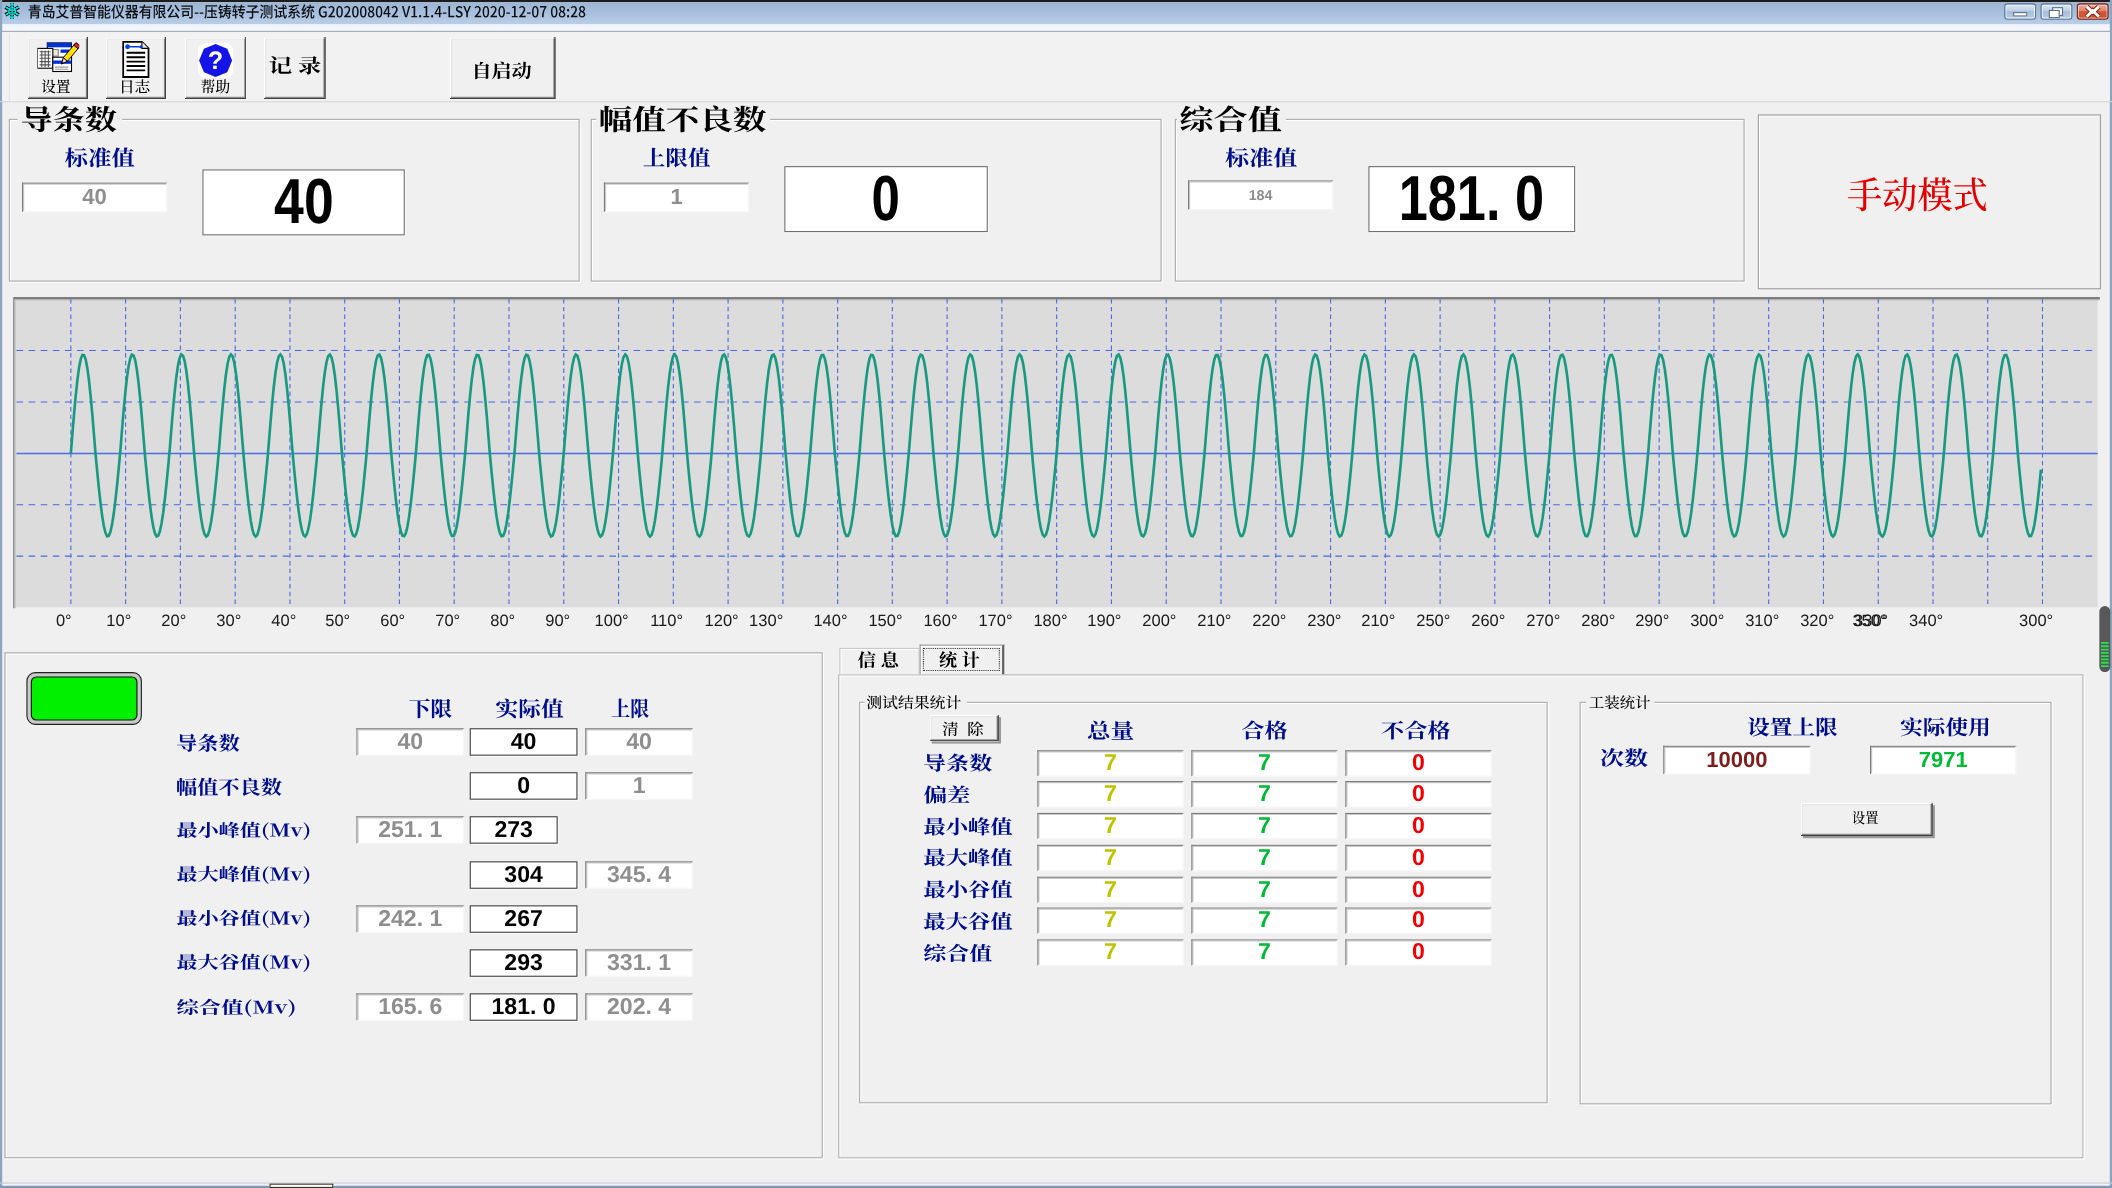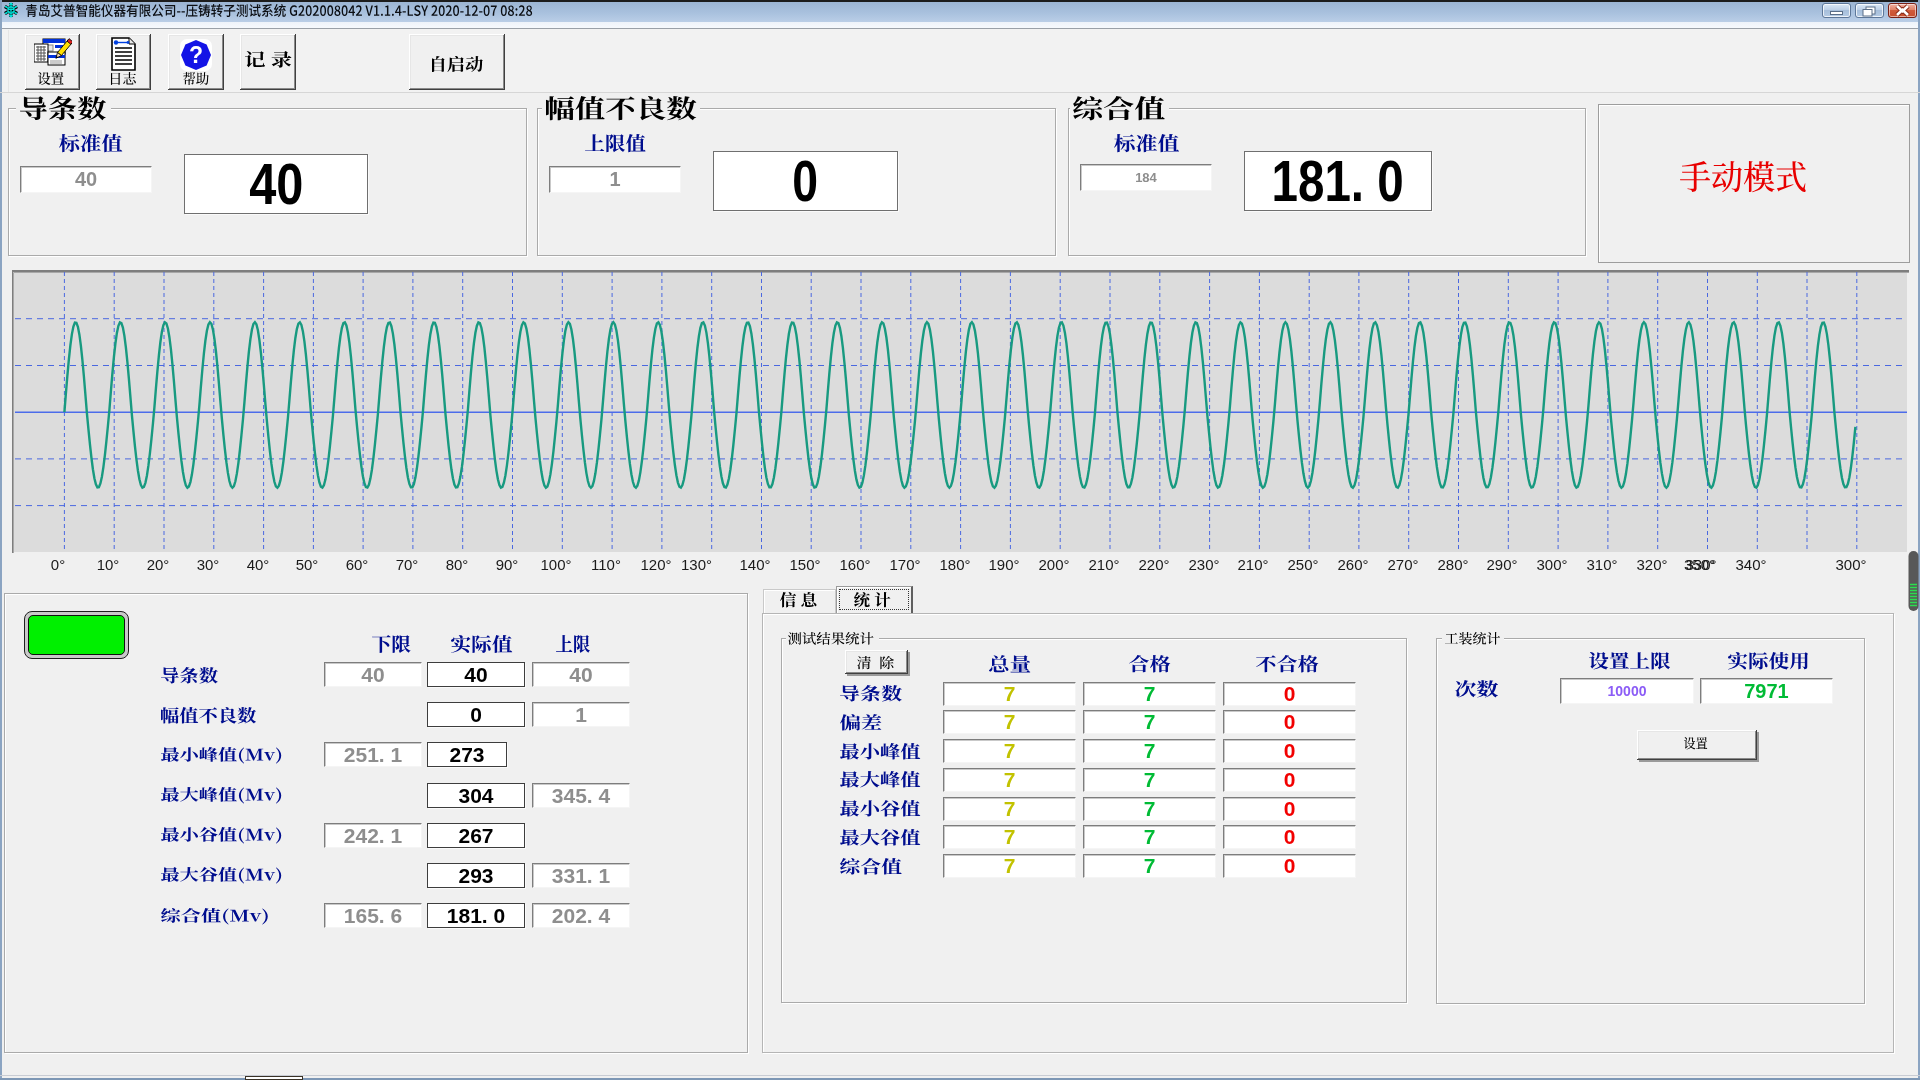--- a/index.html
+++ b/index.html
@@ -193,21 +193,21 @@
 <div class="sunk" style="left:1223px;top:768px;width:133px;height:24px;font-size:21px;line-height:22px;color:#f20000">0</div>
 <div class="sunk" style="left:943px;top:797px;width:133px;height:24px;font-size:21px;line-height:22px;color:#c2c200">7</div>
 <div class="sunk" style="left:1083px;top:797px;width:133px;height:24px;font-size:21px;line-height:22px;color:#00bb35">7</div>
 <div class="sunk" style="left:1223px;top:797px;width:133px;height:24px;font-size:21px;line-height:22px;color:#f20000">0</div>
 <div class="sunk" style="left:943px;top:825px;width:133px;height:24px;font-size:21px;line-height:22px;color:#c2c200">7</div>
 <div class="sunk" style="left:1083px;top:825px;width:133px;height:24px;font-size:21px;line-height:22px;color:#00bb35">7</div>
 <div class="sunk" style="left:1223px;top:825px;width:133px;height:24px;font-size:21px;line-height:22px;color:#f20000">0</div>
 <div class="sunk" style="left:943px;top:854px;width:133px;height:24px;font-size:21px;line-height:22px;color:#c2c200">7</div>
 <div class="sunk" style="left:1083px;top:854px;width:133px;height:24px;font-size:21px;line-height:22px;color:#00bb35">7</div>
 <div class="sunk" style="left:1223px;top:854px;width:133px;height:24px;font-size:21px;line-height:22px;color:#f20000">0</div>
-<div class="sunk" style="left:1560px;top:678px;width:134px;height:26px;font-size:14px;line-height:24px;color:#8b5cf6">10000</div>
+<div class="sunk" style="left:1512px;top:678px;width:134px;height:26px;font-size:20px;line-height:24px;color:#7f1d1d">10000</div>
 <div class="sunk" style="left:1700px;top:678px;width:133px;height:26px;font-size:20px;line-height:24px;color:#00bb35">7971</div>
 <div class="abs raised" style="left:1637px;top:730px;width:120px;height:30px;box-shadow:inset -1px -1px 0 #404040,inset 1px 1px 0 #fff,inset -2px -2px 0 #8a8a8a,inset 2px 2px 0 #e6e6e6,2px 2px 0 #9a9a9a"></div>
 <div class="abs" style="left:0;top:1075px;width:1920px;height:1px;background:#c8ccd4"></div>
 <div class="abs" style="left:245px;top:1076px;width:58px;height:4px;background:#fff;border:1px solid #3a3226"></div>
 <div class="abs" style="left:16px;top:100px;width:95px;height:16px;background:#f0f0f0"></div>
 <div class="abs" style="left:542px;top:100px;width:158px;height:16px;background:#f0f0f0"></div>
 <div class="abs" style="left:1070px;top:100px;width:99px;height:16px;background:#f0f0f0"></div>
 <svg style="position:absolute;left:26px;top:4.2px;overflow:visible;" width="505" height="13">
     <path transform="translate(-0.73,11.79) scale(0.0126,0.0139)" d="M718 -326V-266H287V-326ZM193 -396V86H287V-76H718V-13C718 2 713 6 696 7C680 7 617 7 562 5C573 27 587 59 591 82C673 82 730 81 766 70C802 57 814 35 814 -12V-396ZM287 -202H718V-141H287ZM449 -844V-784H121V-712H449V-654H157V-585H449V-523H58V-451H942V-523H545V-585H847V-654H545V-712H890V-784H545V-844Z M1318 -578C1389 -549 1482 -503 1527 -471L1578 -538C1529 -570 1435 -613 1365 -638ZM1752 -755H1501C1516 -780 1531 -809 1544 -837L1432 -848C1426 -821 1415 -786 1402 -755H1174V-326H1832C1821 -121 1807 -37 1786 -16C1776 -5 1766 -3 1748 -3L1682 -4V-253H1596V-84H1431V-292H1344V-84H1188V-251H1102V-5H1596V23H1646C1652 42 1657 62 1658 78C1710 80 1760 80 1789 77C1822 74 1845 66 1866 41C1898 5 1913 -98 1927 -370C1929 -383 1929 -410 1929 -410H1266V-670H1720C1712 -584 1703 -548 1692 -535C1685 -527 1676 -526 1664 -526C1651 -526 1623 -527 1590 -530C1603 -507 1612 -472 1614 -446C1652 -445 1688 -445 1708 -448C1733 -451 1750 -458 1766 -476C1790 -501 1801 -569 1812 -721C1813 -732 1814 -755 1814 -755Z M2295 -498 2210 -474C2259 -334 2327 -221 2420 -134C2318 -73 2191 -34 2039 -8C2056 15 2082 59 2091 82C2252 48 2386 -1 2497 -72C2602 1 2733 50 2897 77C2910 51 2935 10 2955 -11C2803 -32 2679 -73 2579 -133C2678 -219 2752 -331 2803 -479L2703 -504C2662 -368 2594 -266 2500 -189C2405 -268 2338 -371 2295 -498ZM2619 -844V-740H2377V-844H2284V-740H2062V-649H2284V-527H2377V-649H2619V-527H2713V-649H2940V-740H2713V-844Z M3144 -615C3175 -570 3204 -509 3215 -468L3297 -501C3285 -542 3255 -601 3221 -644ZM3767 -646C3750 -600 3718 -535 3693 -493L3767 -469C3793 -508 3825 -565 3853 -620ZM3679 -847C3663 -811 3634 -762 3610 -726H3337L3380 -744C3368 -775 3340 -816 3310 -847L3227 -816C3250 -790 3273 -754 3286 -726H3103V-648H3354V-466H3048V-388H3954V-466H3641V-648H3904V-726H3713C3732 -754 3753 -786 3772 -819ZM3443 -648H3551V-466H3443ZM3272 -108H3728V-24H3272ZM3272 -179V-261H3728V-179ZM3180 -335V83H3272V51H3728V80H3825V-335Z M4629 -682H4812V-488H4629ZM4541 -766V-403H4906V-766ZM4280 -109H4723V-28H4280ZM4280 -180V-258H4723V-180ZM4187 -334V84H4280V48H4723V82H4820V-334ZM4247 -690V-638L4246 -607H4119C4140 -630 4160 -659 4178 -690ZM4154 -849C4133 -774 4094 -699 4042 -650C4062 -640 4097 -620 4114 -607H4046V-532H4229C4205 -476 4153 -417 4036 -371C4057 -356 4084 -327 4096 -307C4195 -352 4254 -406 4289 -461C4338 -428 4403 -380 4433 -356L4499 -418C4471 -437 4359 -503 4319 -523L4322 -532H4502V-607H4336L4337 -636V-690H4477V-765H4215C4224 -786 4232 -809 4239 -831Z M5369 -407V-335H5184V-407ZM5096 -486V83H5184V-114H5369V-19C5369 -7 5365 -3 5353 -3C5339 -2 5298 -2 5255 -4C5268 20 5282 57 5287 82C5348 82 5393 80 5423 66C5454 52 5462 27 5462 -18V-486ZM5184 -263H5369V-187H5184ZM5853 -774C5800 -745 5720 -711 5642 -683V-842H5549V-523C5549 -429 5575 -401 5681 -401C5702 -401 5815 -401 5838 -401C5923 -401 5949 -435 5960 -560C5934 -566 5895 -580 5877 -595C5872 -501 5865 -485 5829 -485C5804 -485 5711 -485 5692 -485C5649 -485 5642 -490 5642 -524V-607C5735 -634 5837 -668 5915 -705ZM5863 -327C5810 -292 5726 -255 5643 -225V-375H5550V-47C5550 48 5577 76 5683 76C5705 76 5820 76 5843 76C5932 76 5958 39 5969 -99C5943 -105 5905 -119 5885 -134C5881 -26 5874 -7 5835 -7C5809 -7 5714 -7 5695 -7C5652 -7 5643 -13 5643 -47V-147C5741 -176 5848 -213 5926 -257ZM5085 -546C5108 -555 5145 -561 5405 -581C5414 -562 5421 -545 5426 -529L5510 -565C5491 -626 5437 -716 5387 -784L5308 -753C5329 -722 5351 -687 5370 -652L5182 -640C5224 -692 5267 -756 5299 -819L5199 -847C5169 -771 5117 -695 5101 -675C5084 -653 5069 -639 5053 -635C5064 -610 5080 -565 5085 -546Z M6537 -786C6580 -722 6625 -636 6643 -583L6723 -627C6704 -680 6656 -762 6613 -824ZM6828 -785C6795 -581 6742 -399 6636 -254C6540 -391 6484 -567 6450 -771L6360 -757C6401 -522 6463 -326 6569 -176C6494 -99 6398 -35 6273 12C6292 31 6318 64 6330 85C6453 36 6549 -28 6627 -104C6700 -24 6791 40 6904 86C6919 61 6949 23 6972 4C6858 -37 6767 -100 6694 -180C6819 -339 6881 -540 6922 -769ZM6256 -840C6202 -692 6112 -546 6016 -451C6033 -429 6059 -378 6068 -355C6098 -386 6127 -421 6155 -460V83H6245V-601C6283 -669 6318 -741 6345 -813Z M7210 -721H7354V-602H7210ZM7634 -721H7788V-602H7634ZM7610 -483C7648 -469 7693 -446 7726 -425H7466C7486 -454 7503 -484 7518 -514L7444 -527V-801H7125V-521H7418C7403 -489 7383 -457 7357 -425H7049V-341H7274C7210 -287 7128 -239 7026 -201C7044 -185 7068 -150 7077 -128L7125 -149V84H7212V57H7353V78H7444V-228H7267C7318 -263 7361 -301 7399 -341H7578C7616 -300 7661 -261 7711 -228H7549V84H7636V57H7788V78H7880V-143L7918 -130C7931 -154 7957 -189 7978 -206C7875 -232 7770 -281 7696 -341H7952V-425H7778L7807 -455C7779 -477 7730 -503 7685 -521H7879V-801H7547V-521H7649ZM7212 -25V-146H7353V-25ZM7636 -25V-146H7788V-25Z M8379 -845C8368 -803 8354 -760 8337 -718H8060V-629H8298C8235 -504 8147 -389 8033 -312C8052 -295 8081 -261 8095 -240C8152 -280 8202 -327 8247 -380V83H8340V-112H8735V-27C8735 -12 8729 -7 8712 -7C8695 -6 8634 -6 8575 -9C8587 17 8601 57 8604 83C8689 83 8745 82 8781 68C8817 53 8827 25 8827 -25V-530H8351C8370 -562 8387 -595 8402 -629H8943V-718H8440C8453 -753 8465 -787 8476 -822ZM8340 -280H8735V-192H8340ZM8340 -360V-446H8735V-360Z M9085 -804V82H9168V-719H9293C9274 -653 9249 -568 9224 -501C9289 -425 9304 -358 9304 -306C9304 -276 9299 -250 9285 -240C9277 -235 9267 -232 9256 -232C9242 -230 9224 -231 9204 -233C9218 -209 9226 -173 9226 -151C9249 -150 9273 -150 9292 -152C9313 -155 9332 -162 9346 -172C9376 -194 9389 -237 9389 -296C9389 -357 9373 -429 9306 -511C9338 -589 9372 -689 9400 -772L9338 -807L9324 -804ZM9797 -540V-435H9534V-540ZM9797 -618H9534V-719H9797ZM9441 85C9462 71 9497 59 9699 5C9696 -15 9694 -54 9695 -80L9534 -43V-353H9615C9664 -154 9752 0 9906 78C9920 53 9949 15 9970 -3C9895 -35 9835 -86 9789 -152C9839 -183 9899 -225 9948 -264L9886 -330C9851 -296 9796 -253 9748 -220C9727 -261 9710 -306 9696 -353H9888V-802H9441V-69C9441 -25 9418 -1 9400 9C9414 27 9434 64 9441 85Z M10312 -818C10255 -670 10156 -528 10046 -441C10070 -425 10114 -392 10134 -373C10242 -472 10349 -626 10415 -789ZM10677 -825 10584 -788C10660 -639 10785 -473 10888 -374C10907 -399 10942 -435 10967 -455C10865 -539 10741 -693 10677 -825ZM10157 25C10199 9 10260 5 10769 -33C10795 9 10818 48 10834 81L10928 29C10879 -63 10780 -204 10693 -313L10604 -272C10639 -227 10677 -174 10712 -121L10286 -95C10382 -208 10479 -351 10557 -498L10453 -543C10376 -375 10253 -201 10212 -156C10175 -110 10149 -82 10120 -75C10134 -47 10152 5 10157 25Z M11092 -601V-518H11690V-601ZM11084 -782V-691H11799V-46C11799 -28 11793 -22 11774 -22C11754 -21 11686 -21 11622 -24C11636 4 11651 51 11654 79C11744 80 11808 78 11846 61C11884 45 11895 14 11895 -45V-782ZM11243 -342H11535V-178H11243ZM11151 -424V-22H11243V-96H11628V-424Z M12047 -240H12311V-325H12047Z M12404 -240H12668V-325H12404Z M13395 -268C13449 -222 13510 -155 13537 -110L13608 -165C13579 -208 13519 -269 13462 -314ZM12824 -797V-472C12824 -321 12818 -112 12741 34C12763 43 12802 70 12819 86C12901 -70 12914 -310 12914 -473V-706H13674V-797ZM13237 -660V-460H12973V-370H13237V-46H12909V45H13667V-46H13333V-370H13623V-460H13333V-660Z M14270 -161C14309 -120 14353 -62 14372 -24L14443 -72C14423 -109 14377 -164 14337 -204ZM14315 -844 14307 -748H14107V-670H14298L14290 -608H14131V-531H14277L14263 -463H14080V-383H14242C14207 -263 14156 -161 14082 -81C14073 -101 14063 -136 14058 -160L13964 -95V-259H14082V-345H13964V-470H14063V-555H13824C13846 -584 13867 -616 13887 -651H14078V-738H13929C13941 -764 13951 -791 13960 -817L13875 -842C13847 -751 13798 -663 13742 -606C13757 -584 13781 -535 13788 -514L13797 -524V-470H13878V-345H13770V-259H13878V-81C13878 -37 13850 -9 13831 3C13846 22 13867 60 13874 82C13890 62 13917 41 14073 -72C14059 -58 14045 -45 14030 -32C14051 -18 14092 16 14107 33C14182 -36 14238 -121 14281 -221H14501V-13C14501 -1 14497 3 14483 3C14469 3 14422 4 14375 2C14387 25 14400 60 14403 84C14472 84 14517 82 14549 70C14581 57 14589 33 14589 -11V-221H14660V-302H14589V-363H14501V-302H14312C14321 -328 14329 -355 14337 -383H14677V-463H14356L14370 -531H14623V-608H14382L14391 -670H14651V-748H14399L14408 -839Z M14791 -322C14800 -331 14833 -337 14866 -337H14949V-205L14749 -175L14768 -83L14949 -117V81H15040V-134L15165 -157L15161 -239L15040 -220V-337H15130V-422H15040V-570H14949V-422H14867C14897 -488 14927 -565 14953 -645H15134V-732H14978C14987 -764 14995 -796 15002 -827L14909 -844C14904 -807 14897 -769 14888 -732H14755V-645H14866C14845 -568 14823 -506 14814 -483C14796 -440 14781 -409 14763 -404C14773 -381 14787 -340 14791 -322ZM15141 -544V-456H15276C15255 -385 15235 -320 15216 -268H15496C15464 -224 15427 -174 15391 -127C15358 -148 15324 -168 15292 -186L15232 -125C15336 -65 15460 28 15521 87L15583 13C15553 -14 15511 -46 15463 -79C15527 -162 15596 -254 15647 -329L15580 -362L15565 -356H15344L15373 -456H15676V-544H15398L15425 -645H15641V-732H15448L15473 -832L15379 -843L15352 -732H15178V-645H15329L15302 -544Z M16169 -547V-404H15762V-309H16169V-36C16169 -18 16163 -13 16141 -12C16119 -11 16044 -11 15967 -14C15983 13 16002 56 16008 83C16102 84 16169 82 16211 66C16254 52 16268 24 16268 -34V-309H16669V-404H16268V-497C16383 -558 16508 -647 16594 -731L16522 -786L16501 -781H15862V-688H16398C16331 -636 16245 -582 16169 -547Z M17199 -86C17247 -36 17304 33 17330 77L17391 37C17363 -6 17305 -73 17257 -121ZM17023 -788V-148H17096V-719H17293V-152H17369V-788ZM17572 -830V-17C17572 -2 17566 3 17552 3C17537 3 17491 4 17439 2C17450 25 17461 60 17464 81C17536 81 17581 78 17610 65C17638 52 17648 29 17648 -18V-830ZM17435 -753V-147H17508V-753ZM17156 -654V-288C17156 -171 17138 -53 16975 25C16988 37 17010 68 17018 83C17198 -3 17226 -154 17226 -286V-654ZM16789 -766C16844 -735 16917 -688 16952 -657L17010 -733C16973 -764 16898 -807 16845 -834ZM16747 -497C16802 -467 16876 -422 16912 -393L16968 -468C16929 -497 16855 -539 16801 -566ZM16766 23 16852 72C16894 -23 16940 -143 16976 -248L16899 -298C16860 -184 16805 -55 16766 23Z M17824 -770C17876 -724 17943 -659 17973 -616L18039 -682C18007 -723 17939 -785 17886 -827ZM18495 -793C18534 -750 18578 -690 18596 -650L18665 -696C18645 -734 18599 -791 18559 -833ZM17764 -533V-442H17893V-106C17893 -63 17863 -33 17843 -20C17859 -1 17881 39 17889 62C17905 43 17935 23 18109 -93C18101 -112 18090 -149 18085 -174L17983 -109V-533ZM18379 -838 18384 -643H18062V-552H18388C18406 -170 18452 78 18577 80C18616 80 18663 39 18686 -140C18670 -149 18627 -174 18611 -194C18606 -99 18595 -46 18580 -46C18530 -49 18496 -263 18482 -552H18676V-643H18478C18476 -706 18475 -771 18475 -838ZM18076 -69 18101 19C18185 -5 18294 -37 18397 -68L18384 -151L18275 -121V-333H18361V-420H18093V-333H18188V-97Z M18981 -220C18931 -152 18848 -81 18770 -35C18794 -21 18834 10 18853 28C18928 -25 19017 -107 19076 -187ZM19343 -176C19424 -115 19524 -27 19572 29L19654 -28C19602 -84 19499 -168 19419 -225ZM19368 -443C19391 -421 19415 -396 19438 -371L19059 -346C19200 -416 19344 -502 19478 -606L19408 -668C19361 -628 19309 -590 19257 -554L19031 -543C19098 -590 19164 -648 19224 -708C19354 -721 19478 -739 19577 -763L19509 -842C19345 -801 19059 -775 18814 -764C18824 -742 18836 -705 18838 -681C18919 -684 19006 -689 19092 -696C19032 -637 18968 -587 18944 -571C18914 -550 18891 -535 18870 -532C18879 -509 18892 -468 18896 -450C18918 -458 18950 -463 19133 -474C19056 -427 18991 -392 18958 -377C18896 -346 18853 -328 18818 -323C18828 -298 18842 -255 18846 -237C18876 -249 18918 -255 19173 -275V-31C19173 -19 19169 -16 19153 -15C19136 -14 19078 -14 19022 -17C19036 9 19052 49 19057 76C19131 76 19184 76 19221 61C19259 46 19269 20 19269 -28V-282L19500 -300C19528 -267 19551 -236 19567 -210L19641 -255C19601 -318 19517 -411 19440 -480Z M20405 -349V-47C20405 38 20423 66 20502 66C20517 66 20566 66 20582 66C20650 66 20672 25 20679 -121C20655 -127 20617 -143 20598 -159C20595 -35 20592 -15 20572 -15C20562 -15 20527 -15 20519 -15C20500 -15 20498 -19 20498 -48V-349ZM20216 -347C20210 -162 20191 -55 20032 7C20053 25 20079 61 20091 85C20272 7 20302 -129 20310 -347ZM19752 -60 19774 34C19868 1 19987 -41 20100 -82L20083 -163C19961 -123 19835 -82 19752 -60ZM20302 -825C20320 -787 20340 -738 20350 -705H20117V-620H20287C20243 -560 20183 -482 20162 -463C20142 -443 20115 -435 20094 -431C20104 -410 20120 -363 20124 -339C20154 -352 20199 -358 20553 -393C20569 -366 20582 -341 20591 -321L20671 -364C20642 -424 20577 -518 20524 -588L20451 -551C20470 -525 20489 -496 20508 -467L20268 -446C20309 -498 20358 -564 20398 -620H20665V-705H20381L20447 -724C20436 -756 20412 -809 20391 -847ZM19774 -419C19790 -426 19813 -432 19914 -446C19876 -391 19843 -349 19827 -331C19796 -294 19773 -271 19750 -266C19761 -241 19776 -196 19781 -177C19804 -191 19841 -203 20086 -258C20083 -278 20082 -315 20085 -341L19918 -307C19988 -391 20056 -490 20113 -589L20030 -640C20012 -603 19991 -567 19970 -532L19869 -522C19929 -605 19986 -708 20029 -806L19932 -850C19893 -733 19823 -607 19800 -575C19779 -541 19760 -519 19740 -515C19753 -488 19769 -439 19774 -419Z M21337 14C21437 14 21520 -24 21569 -73V-392H21318V-296H21463V-124C21438 -102 21394 -88 21349 -88C21196 -88 21115 -196 21115 -370C21115 -543 21206 -649 21343 -649C21414 -649 21459 -619 21496 -583L21558 -657C21514 -704 21444 -750 21340 -750C21144 -750 20995 -606 20995 -367C20995 -125 21140 14 21337 14Z M21684 0H22160V-99H21975C21939 -99 21893 -95 21855 -91C22011 -240 22125 -387 22125 -529C22125 -662 22038 -750 21903 -750C21806 -750 21741 -709 21678 -640L21743 -576C21783 -622 21831 -657 21888 -657C21971 -657 22012 -603 22012 -523C22012 -402 21901 -259 21684 -67Z M22496 14C22639 14 22733 -115 22733 -371C22733 -625 22639 -750 22496 -750C22351 -750 22257 -626 22257 -371C22257 -115 22351 14 22496 14ZM22496 -78C22421 -78 22368 -159 22368 -371C22368 -582 22421 -659 22496 -659C22570 -659 22623 -582 22623 -371C22623 -159 22570 -78 22496 -78Z M22824 0H23300V-99H23115C23079 -99 23033 -95 22995 -91C23151 -240 23265 -387 23265 -529C23265 -662 23178 -750 23043 -750C22946 -750 22881 -709 22818 -640L22883 -576C22923 -622 22971 -657 23028 -657C23111 -657 23152 -603 23152 -523C23152 -402 23041 -259 22824 -67Z M23636 14C23779 14 23873 -115 23873 -371C23873 -625 23779 -750 23636 -750C23491 -750 23397 -626 23397 -371C23397 -115 23491 14 23636 14ZM23636 -78C23561 -78 23508 -159 23508 -371C23508 -582 23561 -659 23636 -659C23710 -659 23763 -582 23763 -371C23763 -159 23710 -78 23636 -78Z M24206 14C24349 14 24443 -115 24443 -371C24443 -625 24349 -750 24206 -750C24061 -750 23967 -626 23967 -371C23967 -115 24061 14 24206 14ZM24206 -78C24131 -78 24078 -159 24078 -371C24078 -582 24131 -659 24206 -659C24280 -659 24333 -582 24333 -371C24333 -159 24280 -78 24206 -78Z M24776 14C24919 14 25014 -71 25014 -180C25014 -280 24956 -338 24890 -375V-380C24936 -414 24987 -478 24987 -553C24987 -668 24907 -748 24780 -748C24659 -748 24569 -673 24569 -558C24569 -480 24613 -425 24667 -386V-381C24600 -345 24536 -280 24536 -183C24536 -68 24638 14 24776 14ZM24825 -409C24742 -441 24672 -478 24672 -558C24672 -624 24717 -665 24777 -665C24849 -665 24890 -614 24890 -547C24890 -497 24868 -450 24825 -409ZM24779 -70C24699 -70 24638 -121 24638 -195C24638 -258 24673 -313 24724 -348C24824 -307 24905 -273 24905 -184C24905 -114 24854 -70 24779 -70Z M25346 14C25489 14 25583 -115 25583 -371C25583 -625 25489 -750 25346 -750C25201 -750 25107 -626 25107 -371C25107 -115 25201 14 25346 14ZM25346 -78C25271 -78 25218 -159 25218 -371C25218 -582 25271 -659 25346 -659C25420 -659 25473 -582 25473 -371C25473 -159 25420 -78 25346 -78Z M25969 0H26077V-198H26170V-288H26077V-737H25943L25650 -275V-198H25969ZM25969 -288H25767L25911 -509C25932 -547 25952 -585 25970 -623H25974C25972 -582 25969 -520 25969 -480Z M26244 0H26720V-99H26535C26499 -99 26453 -95 26415 -91C26571 -240 26685 -387 26685 -529C26685 -662 26598 -750 26463 -750C26366 -750 26301 -709 26238 -640L26303 -576C26343 -622 26391 -657 26448 -657C26531 -657 26572 -603 26572 -523C26572 -402 26461 -259 26244 -67Z M27224 0H27361L27592 -737H27473L27365 -355C27340 -271 27323 -199 27297 -114H27292C27267 -199 27250 -271 27225 -355L27116 -737H26993Z M27674 0H28095V-95H27952V-737H27865C27822 -710 27773 -692 27704 -680V-607H27836V-95H27674Z M28308 14C28352 14 28386 -21 28386 -68C28386 -115 28352 -149 28308 -149C28265 -149 28231 -115 28231 -68C28231 -21 28265 14 28308 14Z M28542 0H28963V-95H28820V-737H28733C28690 -710 28641 -692 28572 -680V-607H28704V-95H28542Z M29176 14C29220 14 29254 -21 29254 -68C29254 -115 29220 -149 29176 -149C29133 -149 29099 -115 29099 -68C29099 -21 29133 14 29176 14Z M29664 0H29772V-198H29865V-288H29772V-737H29638L29345 -275V-198H29664ZM29664 -288H29462L29606 -509C29627 -547 29647 -585 29665 -623H29669C29667 -582 29664 -520 29664 -480Z M29942 -240H30206V-325H29942Z M30349 0H30777V-99H30465V-737H30349Z M31117 14C31278 14 31376 -83 31376 -201C31376 -309 31314 -363 31226 -400L31125 -443C31066 -468 31007 -491 31007 -555C31007 -612 31055 -649 31130 -649C31195 -649 31247 -624 31293 -583L31352 -657C31298 -714 31217 -750 31130 -750C30989 -750 30888 -663 30888 -547C30888 -439 30966 -384 31038 -354L31140 -310C31208 -280 31257 -259 31257 -192C31257 -130 31208 -88 31120 -88C31048 -88 30976 -123 30923 -175L30855 -95C30922 -27 31016 14 31117 14Z M31636 0H31752V-278L31974 -737H31853L31767 -541C31745 -486 31721 -434 31697 -379H31693C31668 -434 31647 -486 31624 -541L31539 -737H31415L31636 -278Z M32240 0H32716V-99H32531C32495 -99 32449 -95 32411 -91C32567 -240 32681 -387 32681 -529C32681 -662 32594 -750 32459 -750C32362 -750 32297 -709 32234 -640L32299 -576C32339 -622 32387 -657 32444 -657C32527 -657 32568 -603 32568 -523C32568 -402 32457 -259 32240 -67Z M33052 14C33195 14 33289 -115 33289 -371C33289 -625 33195 -750 33052 -750C32907 -750 32813 -626 32813 -371C32813 -115 32907 14 33052 14ZM33052 -78C32977 -78 32924 -159 32924 -371C32924 -582 32977 -659 33052 -659C33126 -659 33179 -582 33179 -371C33179 -159 33126 -78 33052 -78Z M33380 0H33856V-99H33671C33635 -99 33589 -95 33551 -91C33707 -240 33821 -387 33821 -529C33821 -662 33734 -750 33599 -750C33502 -750 33437 -709 33374 -640L33439 -576C33479 -622 33527 -657 33584 -657C33667 -657 33708 -603 33708 -523C33708 -402 33597 -259 33380 -67Z M34192 14C34335 14 34429 -115 34429 -371C34429 -625 34335 -750 34192 -750C34047 -750 33953 -626 33953 -371C33953 -115 34047 14 34192 14ZM34192 -78C34117 -78 34064 -159 34064 -371C34064 -582 34117 -659 34192 -659C34266 -659 34319 -582 34319 -371C34319 -159 34266 -78 34192 -78Z M34523 -240H34787V-325H34523Z M34918 0H35339V-95H35196V-737H35109C35066 -710 35017 -692 34948 -680V-607H35080V-95H34918Z M35447 0H35923V-99H35738C35702 -99 35656 -95 35618 -91C35774 -240 35888 -387 35888 -529C35888 -662 35801 -750 35666 -750C35569 -750 35504 -709 35441 -640L35506 -576C35546 -622 35594 -657 35651 -657C35734 -657 35775 -603 35775 -523C35775 -402 35664 -259 35447 -67Z M36020 -240H36284V-325H36020Z M36616 14C36759 14 36853 -115 36853 -371C36853 -625 36759 -750 36616 -750C36471 -750 36377 -626 36377 -371C36377 -115 36471 14 36616 14ZM36616 -78C36541 -78 36488 -159 36488 -371C36488 -582 36541 -659 36616 -659C36690 -659 36743 -582 36743 -371C36743 -159 36690 -78 36616 -78Z M37093 0H37211C37223 -288 37251 -450 37423 -666V-737H36950V-639H37295C37153 -440 37106 -269 37093 0Z M37981 14C38124 14 38218 -115 38218 -371C38218 -625 38124 -750 37981 -750C37836 -750 37742 -626 37742 -371C37742 -115 37836 14 37981 14ZM37981 -78C37906 -78 37853 -159 37853 -371C37853 -582 37906 -659 37981 -659C38055 -659 38108 -582 38108 -371C38108 -159 38055 -78 37981 -78Z M38551 14C38694 14 38789 -71 38789 -180C38789 -280 38731 -338 38665 -375V-380C38711 -414 38762 -478 38762 -553C38762 -668 38682 -748 38555 -748C38434 -748 38344 -673 38344 -558C38344 -480 38388 -425 38442 -386V-381C38375 -345 38311 -280 38311 -183C38311 -68 38413 14 38551 14ZM38600 -409C38517 -441 38447 -478 38447 -558C38447 -624 38492 -665 38552 -665C38624 -665 38665 -614 38665 -547C38665 -497 38643 -450 38600 -409ZM38554 -70C38474 -70 38413 -121 38413 -195C38413 -258 38448 -313 38499 -348C38599 -307 38680 -273 38680 -184C38680 -114 38629 -70 38554 -70Z M38984 -380C39028 -380 39062 -413 39062 -460C39062 -508 39028 -542 38984 -542C38941 -542 38907 -508 38907 -460C38907 -413 38941 -380 38984 -380ZM38984 14C39028 14 39062 -21 39062 -68C39062 -115 39028 -149 38984 -149C38941 -149 38907 -115 38907 -68C38907 -21 38941 14 38984 14Z M39177 0H39653V-99H39468C39432 -99 39386 -95 39348 -91C39504 -240 39618 -387 39618 -529C39618 -662 39531 -750 39396 -750C39299 -750 39234 -709 39171 -640L39236 -576C39276 -622 39324 -657 39381 -657C39464 -657 39505 -603 39505 -523C39505 -402 39394 -259 39177 -67Z M39989 14C40132 14 40227 -71 40227 -180C40227 -280 40169 -338 40103 -375V-380C40149 -414 40200 -478 40200 -553C40200 -668 40120 -748 39993 -748C39872 -748 39782 -673 39782 -558C39782 -480 39826 -425 39880 -386V-381C39813 -345 39749 -280 39749 -183C39749 -68 39851 14 39989 14ZM40038 -409C39955 -441 39885 -478 39885 -558C39885 -624 39930 -665 39990 -665C40062 -665 40103 -614 40103 -547C40103 -497 40081 -450 40038 -409ZM39992 -70C39912 -70 39851 -121 39851 -195C39851 -258 39886 -313 39937 -348C40037 -307 40118 -273 40118 -184C40118 -114 40067 -70 39992 -70Z" fill="#0c0f14"></path>
   </svg>

